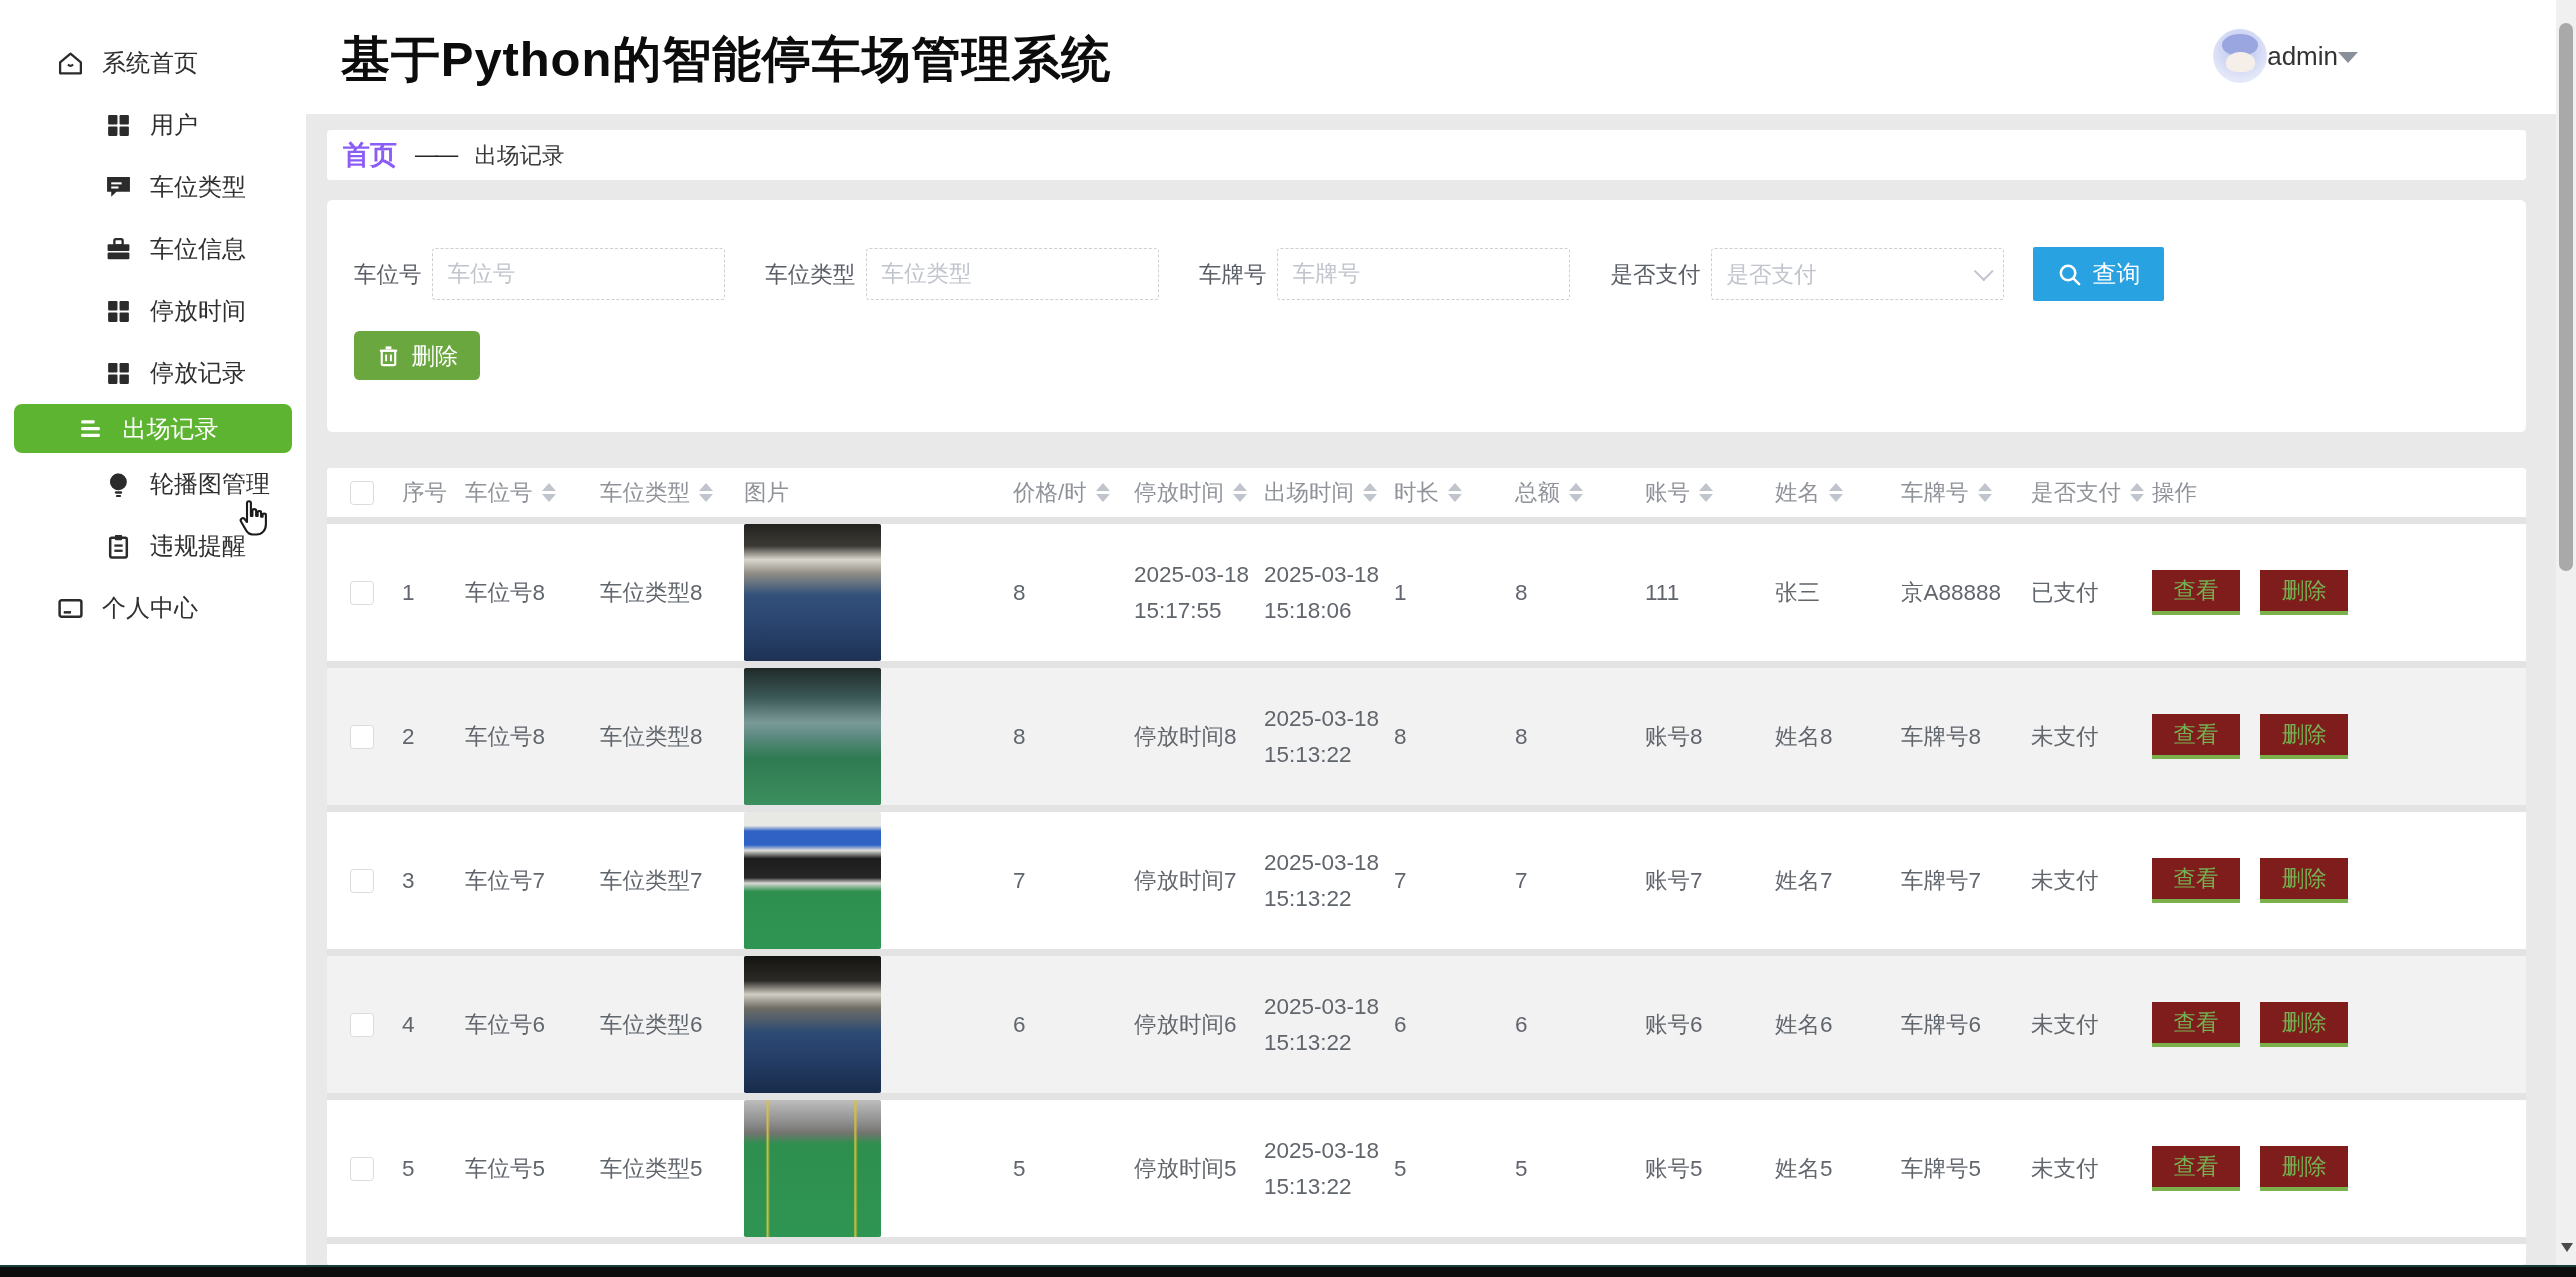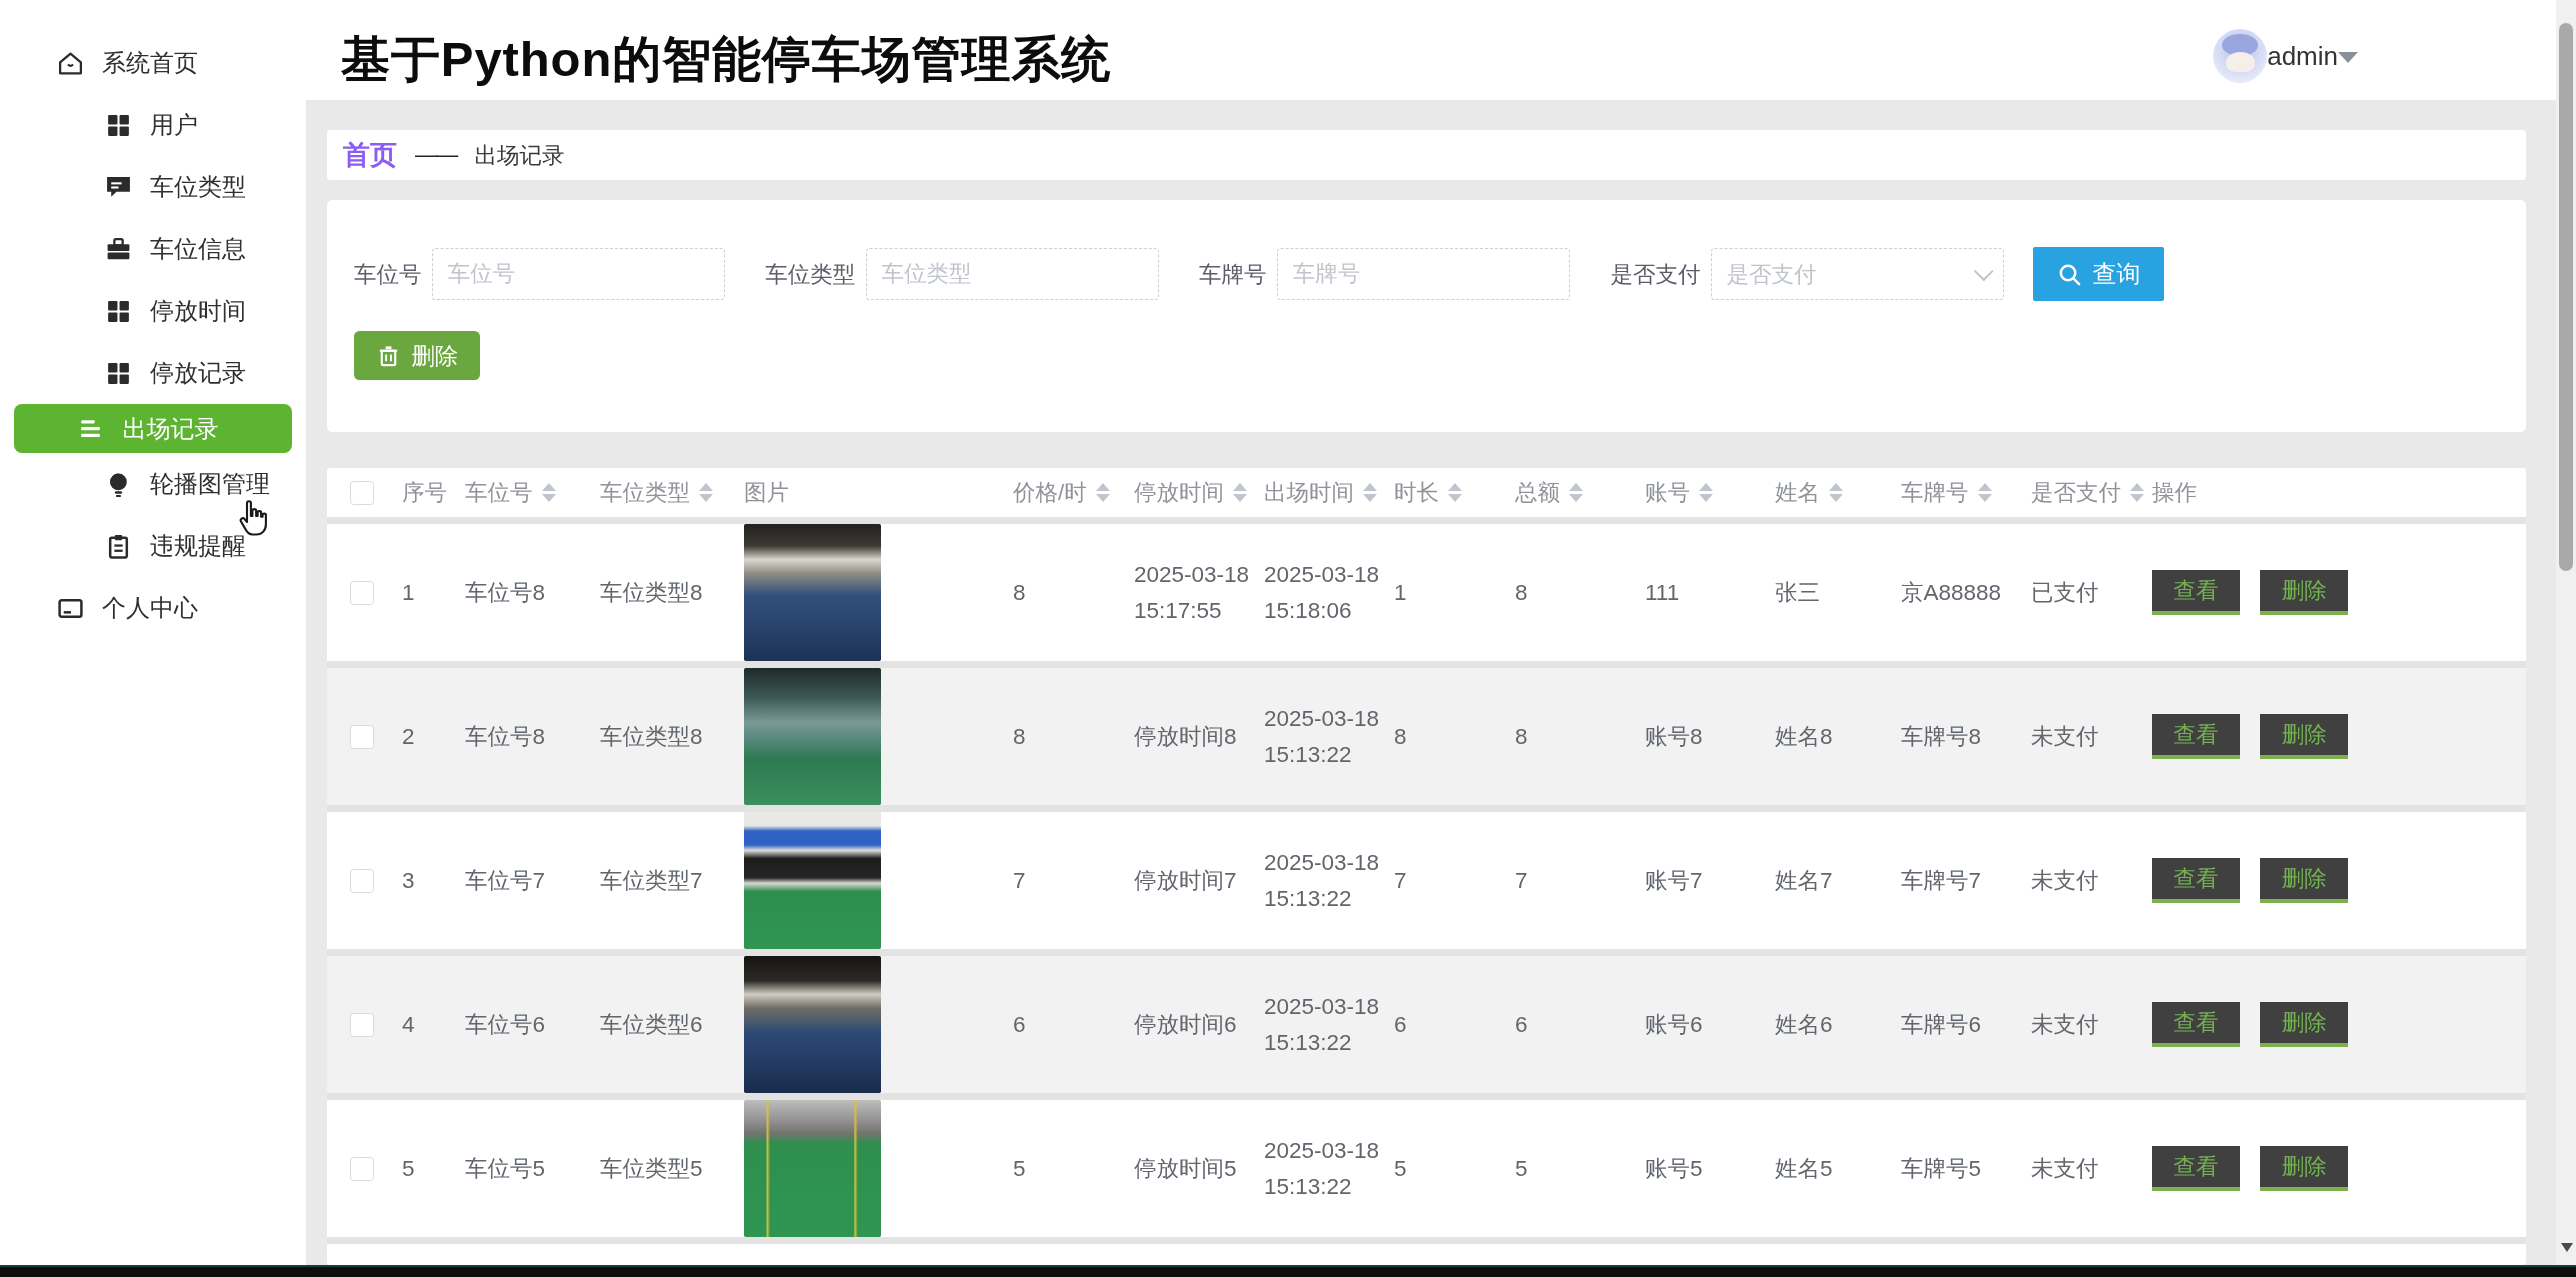--- a/index.html
+++ b/index.html
@@ -1,20 +1,20 @@
 <!DOCTYPE html>
 <html style="font-size:14.4px"><head>
 <meta charset="utf-8">
 <style>
   * { margin:0; padding:0; box-sizing:border-box; }
   html,body { width:2576px; height:1277px; overflow:hidden; }
   body { font-family:"Liberation Sans","DejaVu Sans",sans-serif; background:#e9e9e9; position:relative; color:#303133; }
 
   
-  .topbar { position:absolute; left:0; top:0; width:2556px; height:100px; background:#ffffff; z-index:3; }
+  .topbar { position:absolute; left:0; top:0; width:2556px; height:114px; background:#ffffff; z-index:3; }
   .page-title { position:absolute; left:341px; top:27px; font-size:49px; font-weight:bold; color:#0c0c0c; letter-spacing:0.9px; }
   .user-area { position:absolute; right:198px; top:29px; display:flex; align-items:center; gap:0; cursor:pointer; }
   .avatar { width:54px; height:54px; border-radius:50%;
             background: radial-gradient(circle at 50% 38%, #b9c2ec 0%, #ccd3f2 35%, #e3e7f8 70%, #f2f3fb 100%);
             position:relative; overflow:hidden; }
   .avatar:after { content:""; position:absolute; left:12.6px; top:23.4px; width:29px; height:20px; border-radius:50% 50% 40% 40%; background:#f6efe9; }
   .avatar:before { content:""; position:absolute; left:9px; top:5.4px; width:36px; height:21.6px; border-radius:50%; background:#9aa6e0; }
   .user-name { font-size:26px; color:#333; }
   .caret-down { width:0; height:0; border-left:10px solid transparent; border-right:10px solid transparent; border-top:11.7px solid #8a9099; margin-top:3.6px; }
 
@@ -74,21 +74,21 @@
   .sort .up { width:0; height:0; border-left:7.2px solid transparent; border-right:7.2px solid transparent; border-bottom:8px solid #c0c4cc; }
   .sort .dn { width:0; height:0; border-left:7.2px solid transparent; border-right:7.2px solid transparent; border-top:8px solid #c0c4cc; }
 
   .thumb { width:137px; height:137px; border-radius:1.8px; cursor:pointer; background:#888; }
   .thumb[data-img="blue-corridor"] { background:linear-gradient(180deg,#23221f 0%,#3c3a34 16%,#d9d7cd 26%,#8f8d85 36%,#32507a 52%,#2a4570 72%,#1d3254 100%); }
   .thumb[data-img="green-garage"] { background:linear-gradient(180deg,#1f2a28 0%,#3c5a58 22%,#7a9a98 40%,#5b8a80 50%,#2f7a52 66%,#3c8f5e 100%); }
   .thumb[data-img="car-green-floor"] { background:linear-gradient(180deg,#e8e8e4 0%,#e8e8e4 10%,#2f62c4 14%,#2f62c4 24%,#dededa 28%,#1c1c1c 34%,#262626 48%,#d9d9d5 52%,#2e8f4e 58%,#2f9552 100%); }
   .thumb[data-img="dark-corridor"] { background:linear-gradient(180deg,#141412 0%,#2c2a26 18%,#cfcdc3 28%,#6f6d65 38%,#2c4a74 56%,#243d66 76%,#182b4a 100%); }
   .thumb[data-img="green-lane"] { background:linear-gradient(90deg,rgba(217,194,58,0) 16%,#d9c23a 17%,rgba(217,194,58,0) 19%,rgba(217,194,58,0) 80%,#d9c23a 81%,rgba(217,194,58,0) 83%),linear-gradient(180deg,#bdbdbd 0%,#8f8f8f 16%,#747470 24%,#2e8f4e 32%,#2f9552 100%); }
 
-  .chip { display:inline-flex; align-items:center; justify-content:center; height:45px; padding:0 21.6px; background:#404040; color:#74b251; font-size:22.5px; border:none; border-bottom:4.5px solid #7ab14a; margin-right:20px; cursor:pointer; font-family:Liberation Serif, serif; }
+  .chip { display:inline-flex; align-items:center; justify-content:center; height:45px; padding:0 21.6px; background:#7f1d1d; color:#74b251; font-size:22.5px; border:none; border-bottom:4.5px solid #7ab14a; margin-right:20px; cursor:pointer; font-family:Liberation Serif, serif; }
 
   
   .scrollbar { position:absolute; right:0; top:0; width:20px; height:1277px; background:#f0f0f0; z-index:6; }
   .scroll-thumb { position:absolute; left:2.7px; top:23.4px; width:14.4px; height:548px; background:#a9a9a9; border-radius:7.2px; cursor:grab; }
   .scroll-arrow-dn { position:absolute; left:4.5px; top:1243px; width:0; height:0; border-left:6.3px solid transparent; border-right:6.3px solid transparent; border-top:9px solid #4a4a4a; }
 
   
   .bottom-bar { position:absolute; left:0; top:1265px; width:2576px; height:12.6px; background:#0d0d0d; border-top:2.7px solid #17403a; z-index:7; }
 
   

